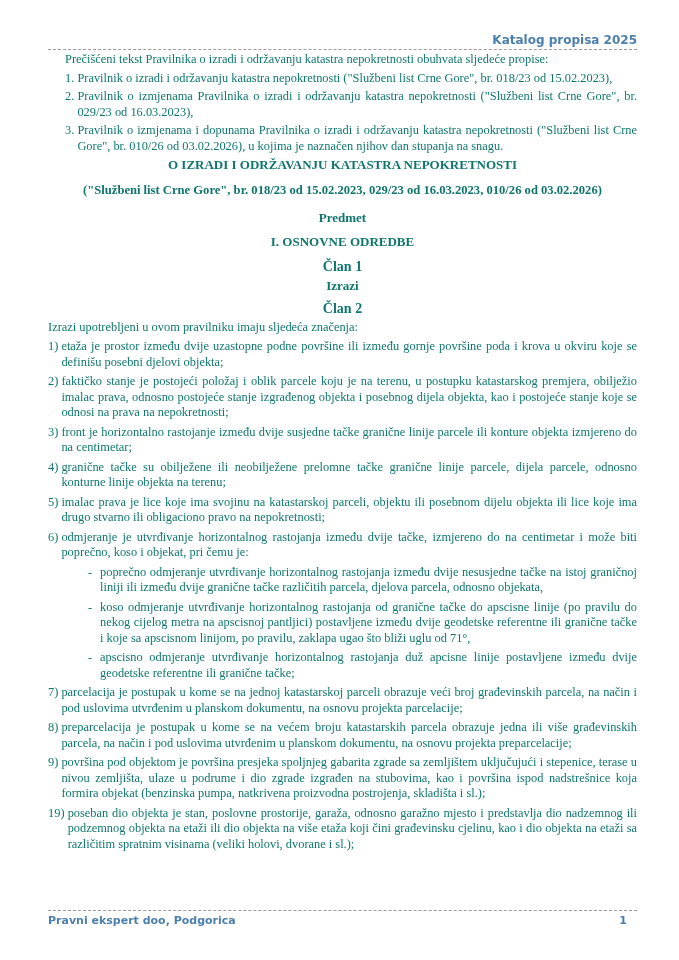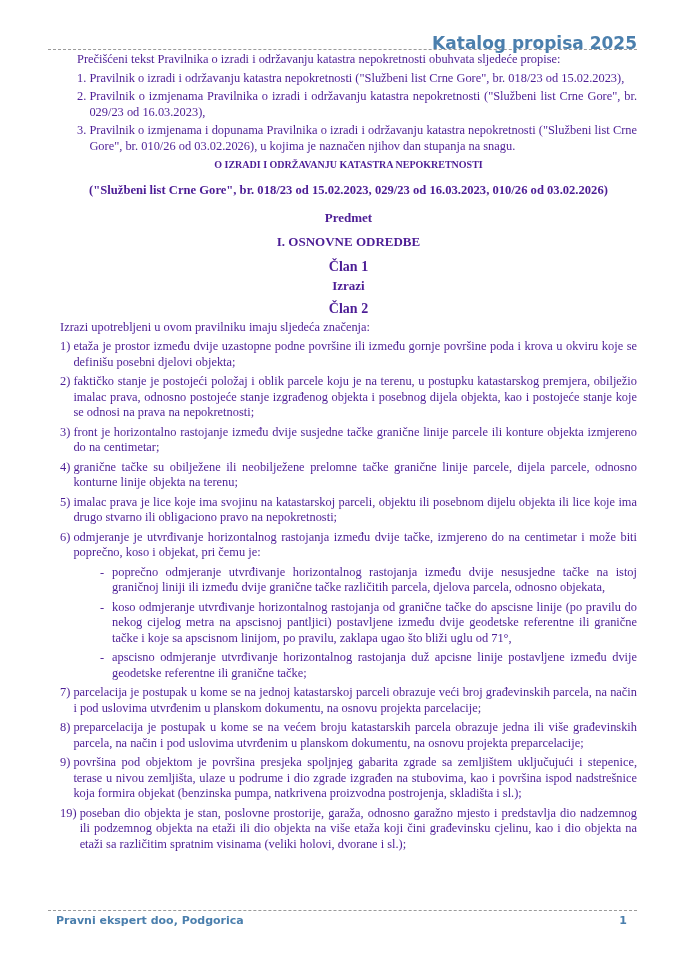--- a/index.html
+++ b/index.html
@@ -1,41 +1,41 @@
 <!DOCTYPE html>
 <html><head>
   <meta charset="utf-8">
   <style>
     html, body { margin: 0; padding: 0; background: #ffffff; }
     body { width: 679px; height: 960px; position: relative; overflow: hidden; }
     .page { position: absolute; left: 0; top: 0; width: 679px; height: 960px; }
     .hdr { position: absolute; left: 48px; right: 42px; top: 31px; height: 18px; border-bottom: 1px dashed #9a9a9a; }
-    .hdr-title { position: absolute; right: 0; top: 2px; font-family: "DejaVu Sans", sans-serif; font-weight: bold; font-size: 17px; color: #4b7fad; text-align: right; }
-    .content { position: absolute; left: 60px; right: 42px; top: 52px; font-family: "Liberation Serif", serif; font-size: 12.4px; color: #4c1d95; line-height: 15.5px; }
+    .hdr-title { position: absolute; right: 0; top: 2px; font-family: "DejaVu Sans", sans-serif; font-weight: bold; font-size: 12px; color: #4b7fad; text-align: right; }
+    .content { position: absolute; left: 48px; right: 42px; top: 52px; font-family: "Liberation Serif", serif; font-size: 12.4px; color: #0f766e; line-height: 15.5px; }
     .p { margin: 0 0 4px 0; text-align: justify; }
     .intro { padding-left: 17px; margin: 0 0 3px 0; }
     .list-item { display: flex; margin: 0 0 3px 17px; text-align: justify; }
     .list-item .num { flex: 0 0 auto; white-space: pre; }
     .list-item .txt { flex: 1; }
     .center { text-align: center; font-weight: bold; }
     .h-pravilnik { font-size: 15px; margin: 13px 0 10px; }
-    .h-title { font-size: 10px; margin: 0 0 10px; }
+    .h-title { font-size: 13px; margin: 0 0 10px; }
     .h-gazette { font-size: 12.6px; margin: 0 0 12px; }
     .h-section { font-size: 13px; margin: 0 0 10px; }
     .h-sub { font-size: 13px; margin: 0 0 8px; }
     .h-clan { font-size: 14px; margin: 0 0 3px; }
     .art-p { text-indent: 17px; margin: 0 0 10px; text-align: justify; }
     .def { display: flex; margin: 0 0 4px 0; text-align: justify; }
     .def .num { flex: 0 0 auto; white-space: pre; }
     .def .txt { flex: 1; }
     .sub { display: flex; margin: 0 0 4px 40px; text-align: justify; }
     .sub .dash { flex: 0 0 auto; width: 12px; }
     .sub .txt { flex: 1; }
     .ftr { position: absolute; left: 48px; right: 42px; top: 910px; border-top: 1px dashed #9a9a9a; }
-    .ftr-left { position: absolute; left: 8px; top: 3px; font-family: "DejaVu Sans", sans-serif; font-weight: bold; font-size: 11px; color: #4b7fad; }
+    .ftr-left { position: absolute; left: 0; top: 3px; font-family: "DejaVu Sans", sans-serif; font-weight: bold; font-size: 11px; color: #4b7fad; }
     .ftr-right { position: absolute; right: 10px; top: 3px; font-family: "DejaVu Sans", sans-serif; font-weight: bold; font-size: 11px; color: #4b7fad; }
   </style>
 </head>
 <body>
 
 <div class="page">
 
   <div class="hdr">
     <span class="hdr-title">Katalog propisa 2025</span>
   </div>

